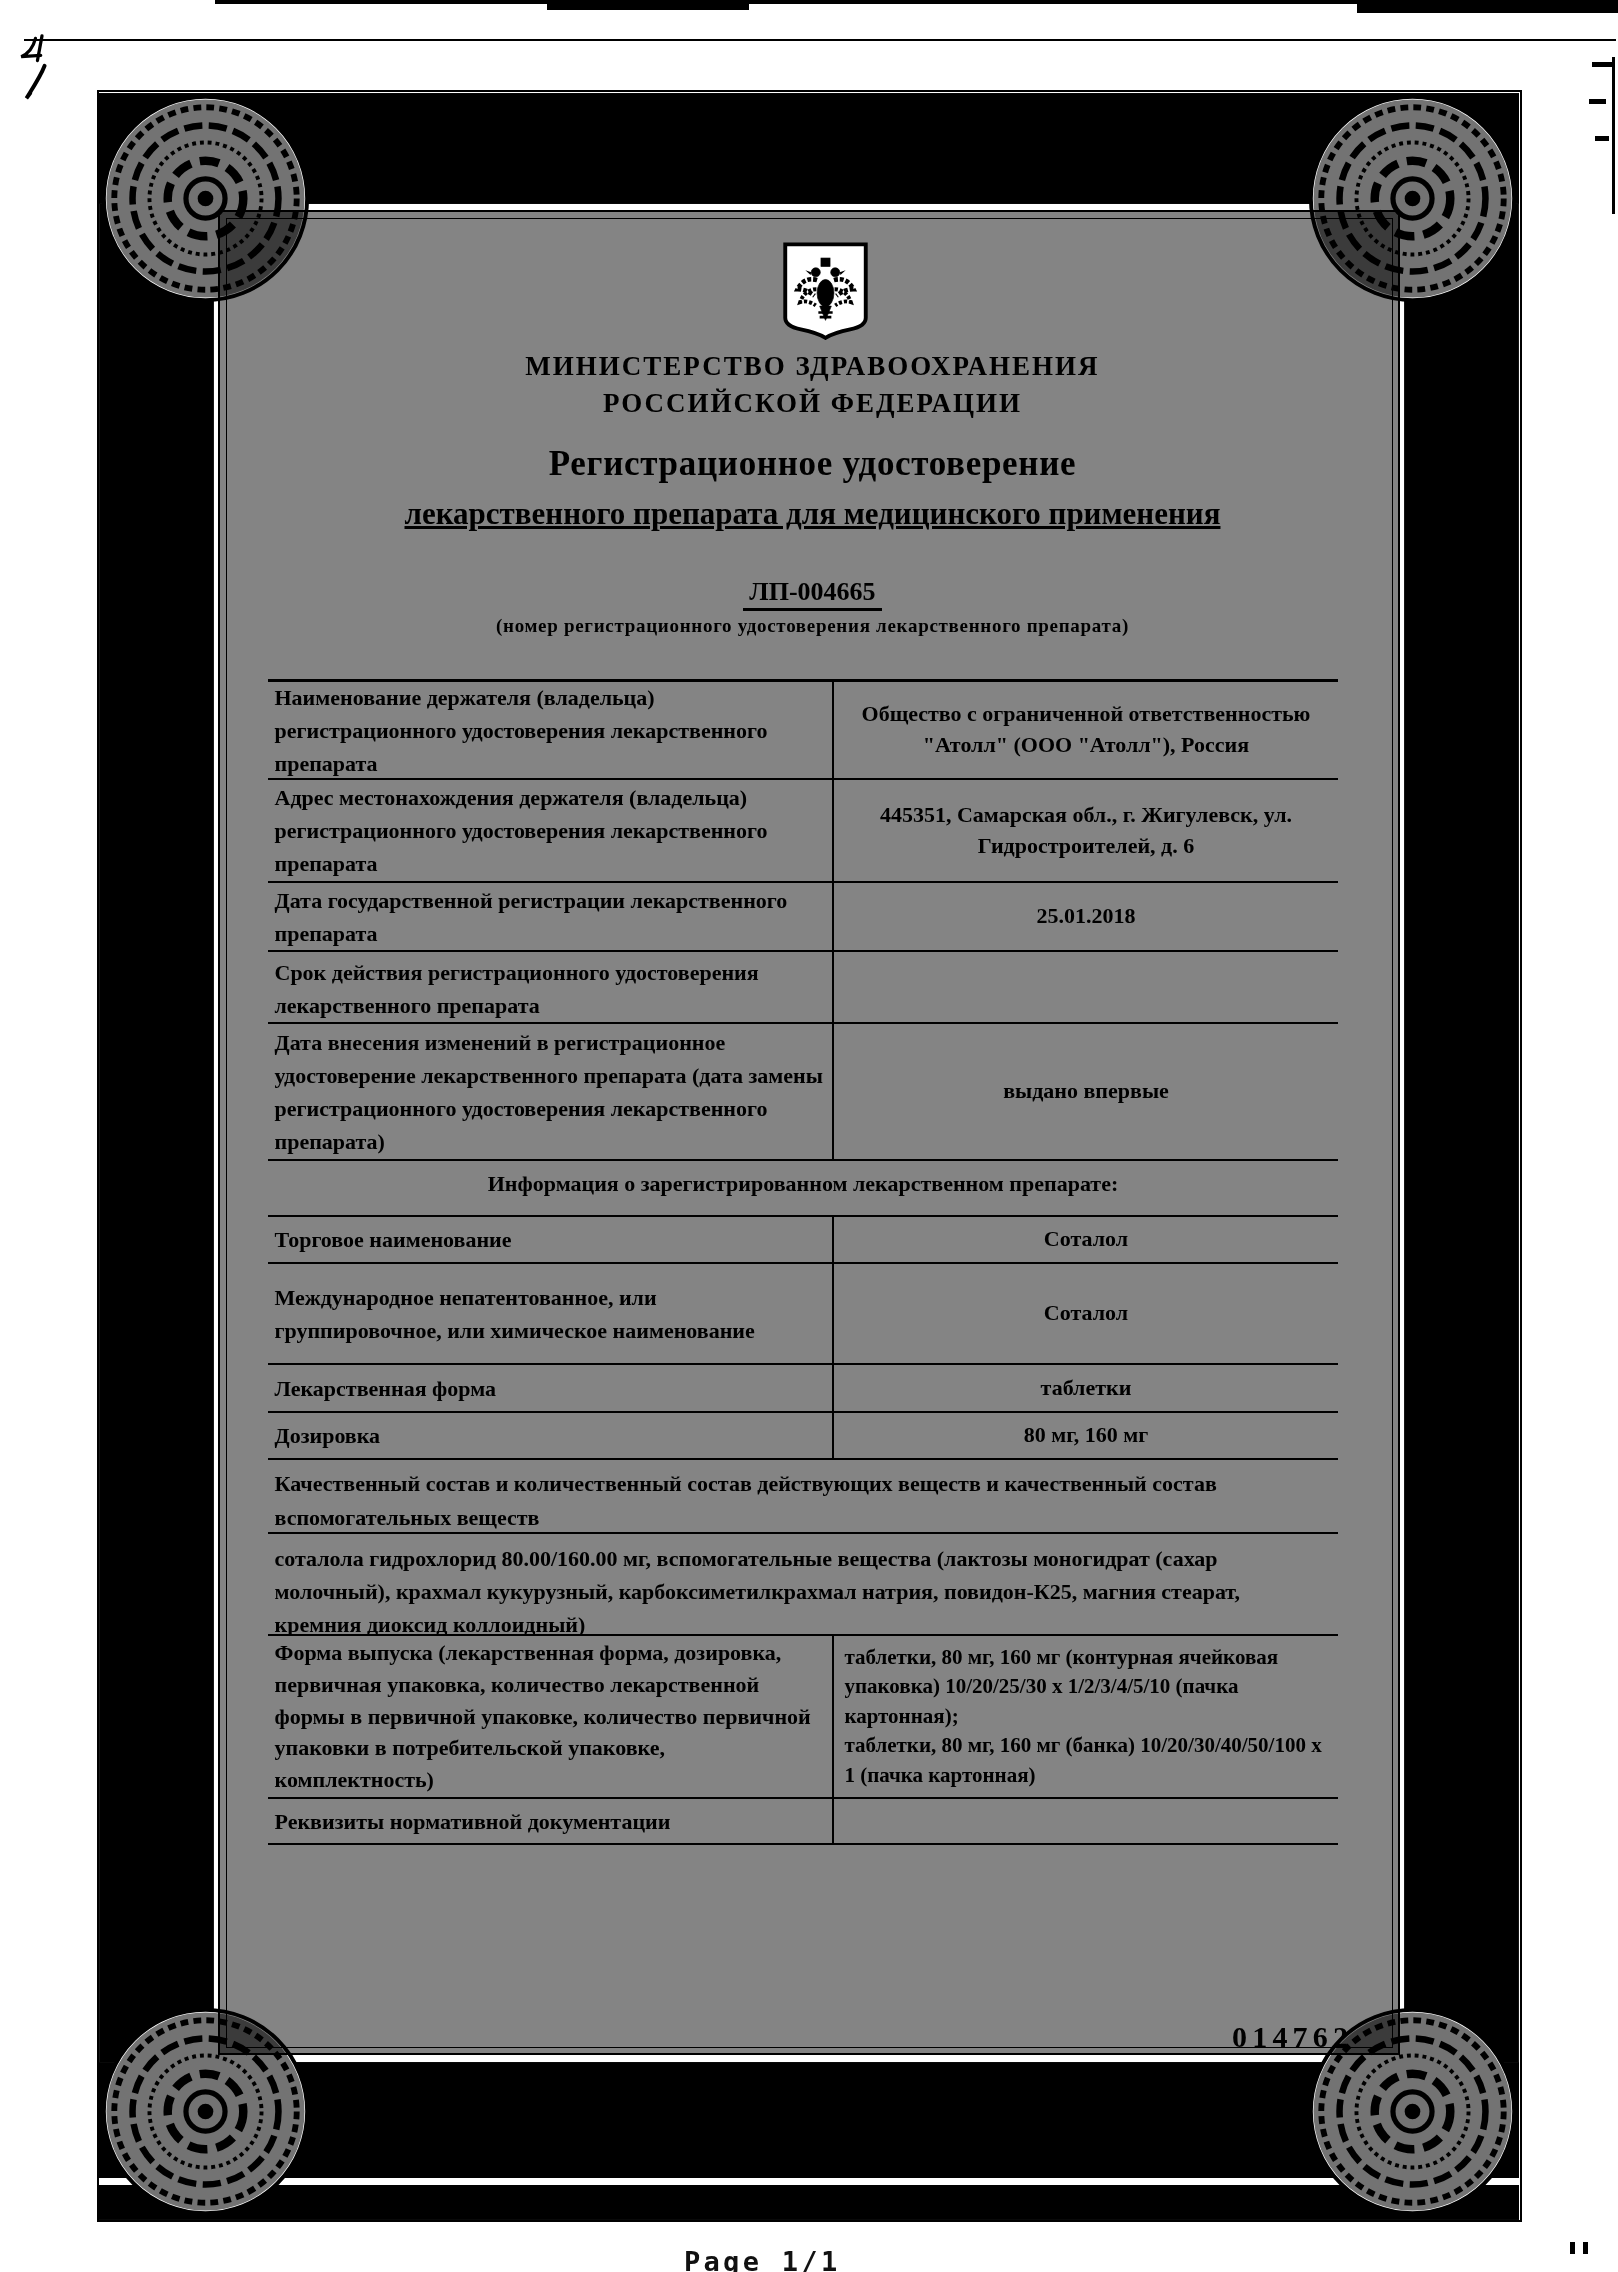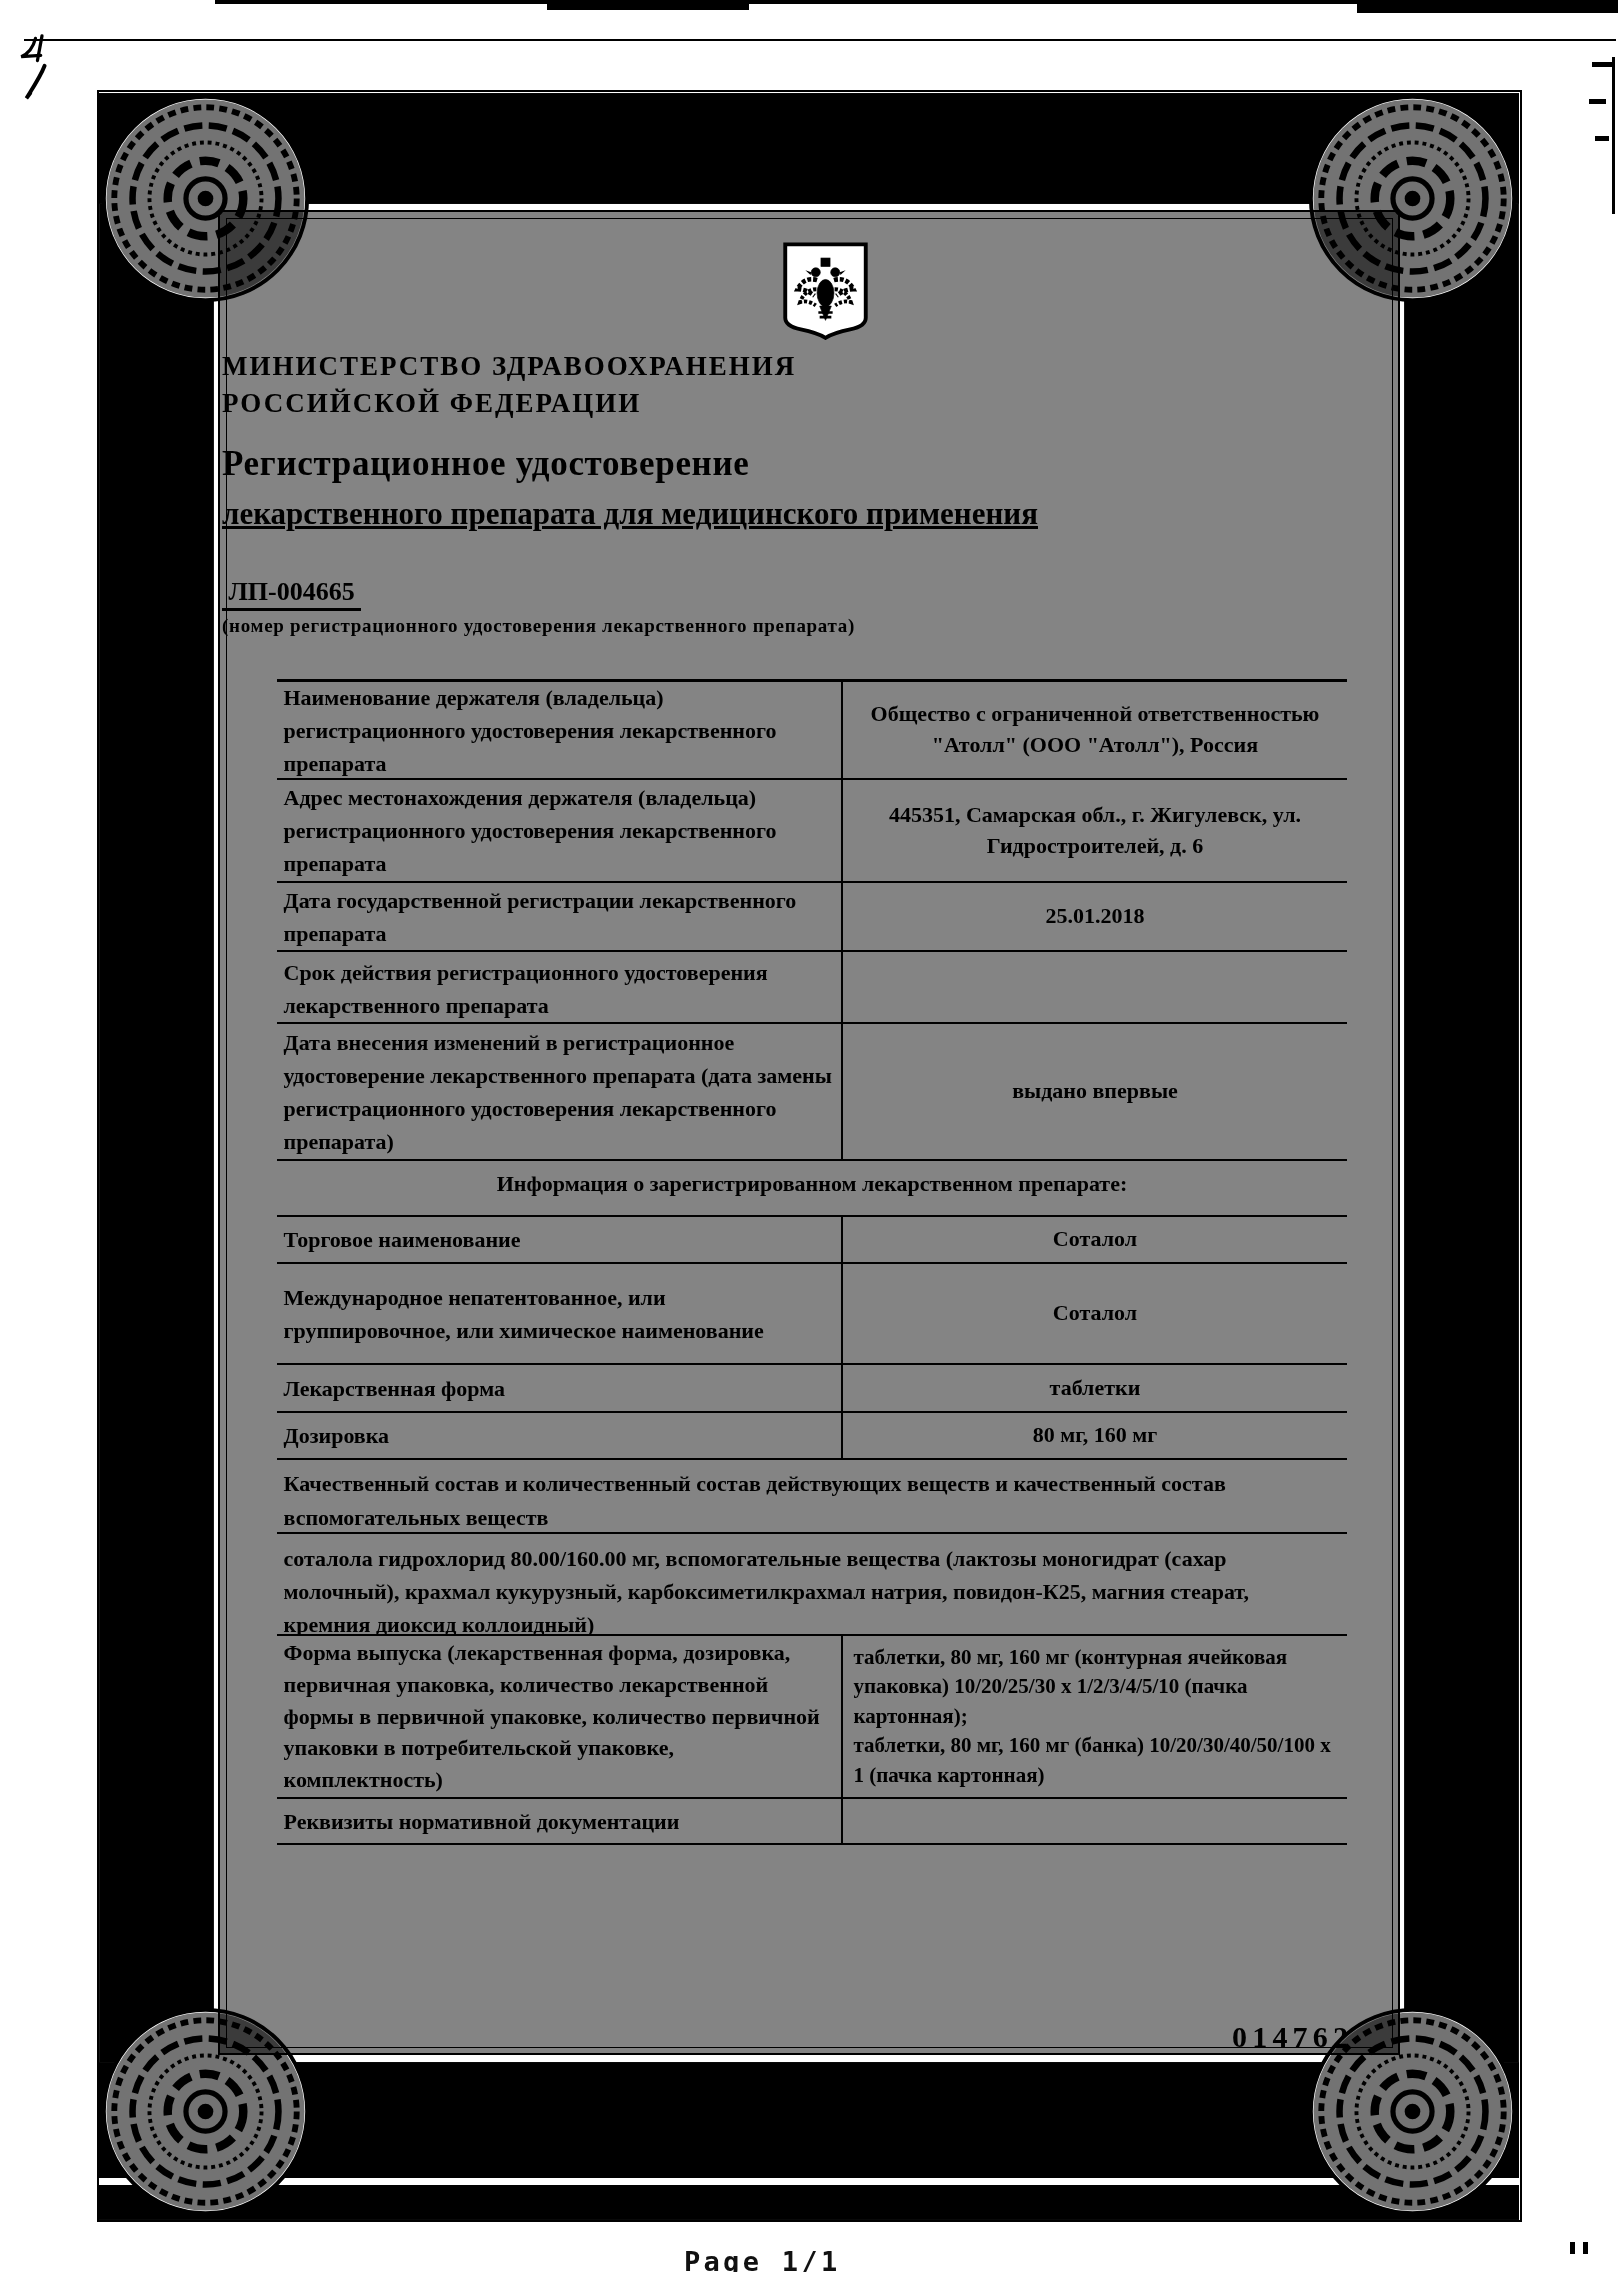--- a/index.html
+++ b/index.html
@@ -30,28 +30,28 @@
   .micro-line{position:absolute;height:8.5px;
     background:repeating-linear-gradient(90deg,#000 0 2.6px,transparent 2.6px 5.9px);opacity:.75;}
   .rosette{position:absolute;width:215px;height:215px;}
   .inner-line1{position:absolute;left:218px;top:210px;width:1182px;height:1845px;
     border:2px solid #000;box-sizing:border-box;}
   .inner-line2{position:absolute;left:226px;top:218px;width:1167px;height:1830px;
     border:0.7px solid #000;box-sizing:border-box;}
   .interior-noise{position:absolute;left:219px;top:211px;width:1180px;height:1843px;opacity:.8;}
   
   .emblem{position:absolute;left:782px;top:241px;width:87px;height:99px;}
-  .hdr{position:absolute;left:222px;width:1181px;text-align:left;font-weight:bold;}
+  .hdr{position:absolute;left:222px;width:1181px;text-align:center;font-weight:bold;}
   .ministry{font-size:27px;letter-spacing:2px;line-height:1.1;}
   .title1{font-size:35px;letter-spacing:0.7px;}
   .title2{font-size:31px;text-decoration:underline;}
   .regnum{font-size:26px;display:inline-block;border-bottom:3.9px solid #000;padding:0 6.5px 1.3px;}
   .regcap{font-size:19px;font-weight:bold;letter-spacing:0.7px;}
   
-  .cert-table{position:absolute;left:277px;top:679px;width:1070px;
+  .cert-table{position:absolute;left:268px;top:679px;width:1070px;
     border-top:3.9px solid #000;box-sizing:border-box;font-weight:bold;}
   .row{display:flex;border-bottom:2.6px solid #000;box-sizing:border-box;overflow:hidden;}
   .row-full{display:block;border-bottom:2.6px solid #000;box-sizing:border-box;overflow:hidden;}
   .cell-l{width:566px;border-right:2.6px solid #000;box-sizing:border-box;
     padding:3.9px 9px 3.9px 6.5px;display:flex;flex-direction:column;justify-content:center;
     font-size:22px;line-height:1.5;}
   .cell-r{flex:1;display:flex;align-items:center;justify-content:center;text-align:center;
     padding:3.9px 10.4px;font-size:22px;line-height:1.4;}
   .cell-r.left{justify-content:flex-start;text-align:left;font-size:21px;line-height:1.4;}
   .sect-hdr{text-align:center;font-size:22px;padding-top:10.4px;}

